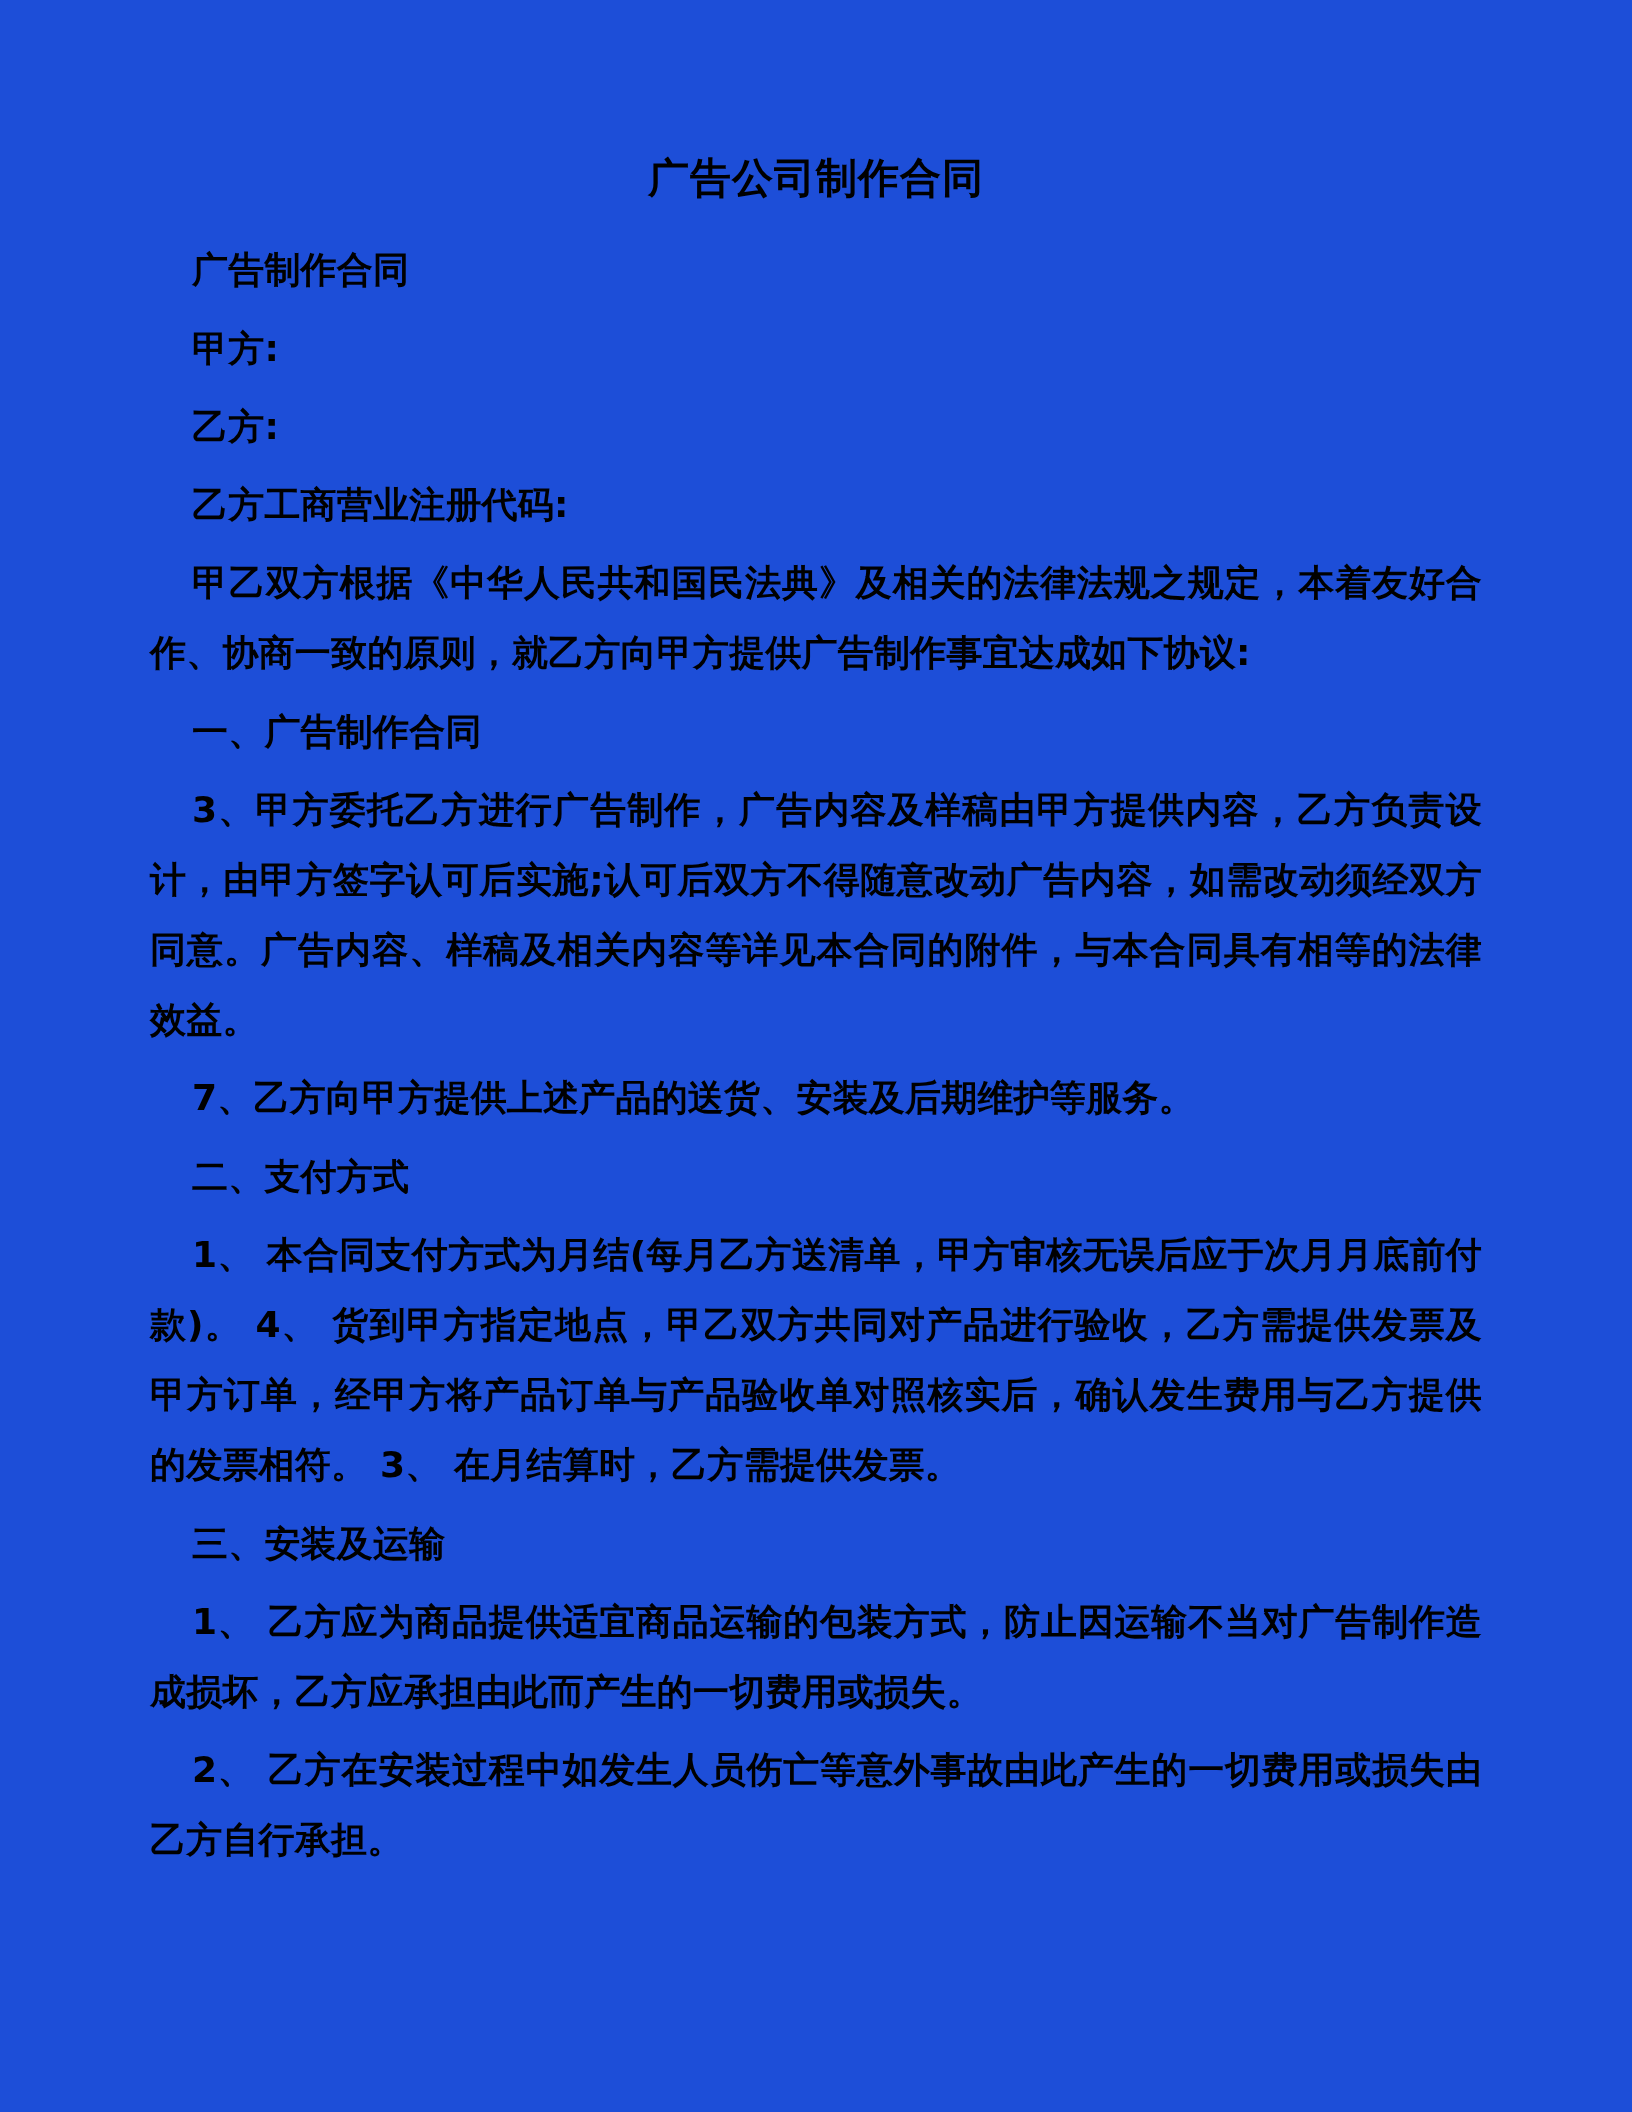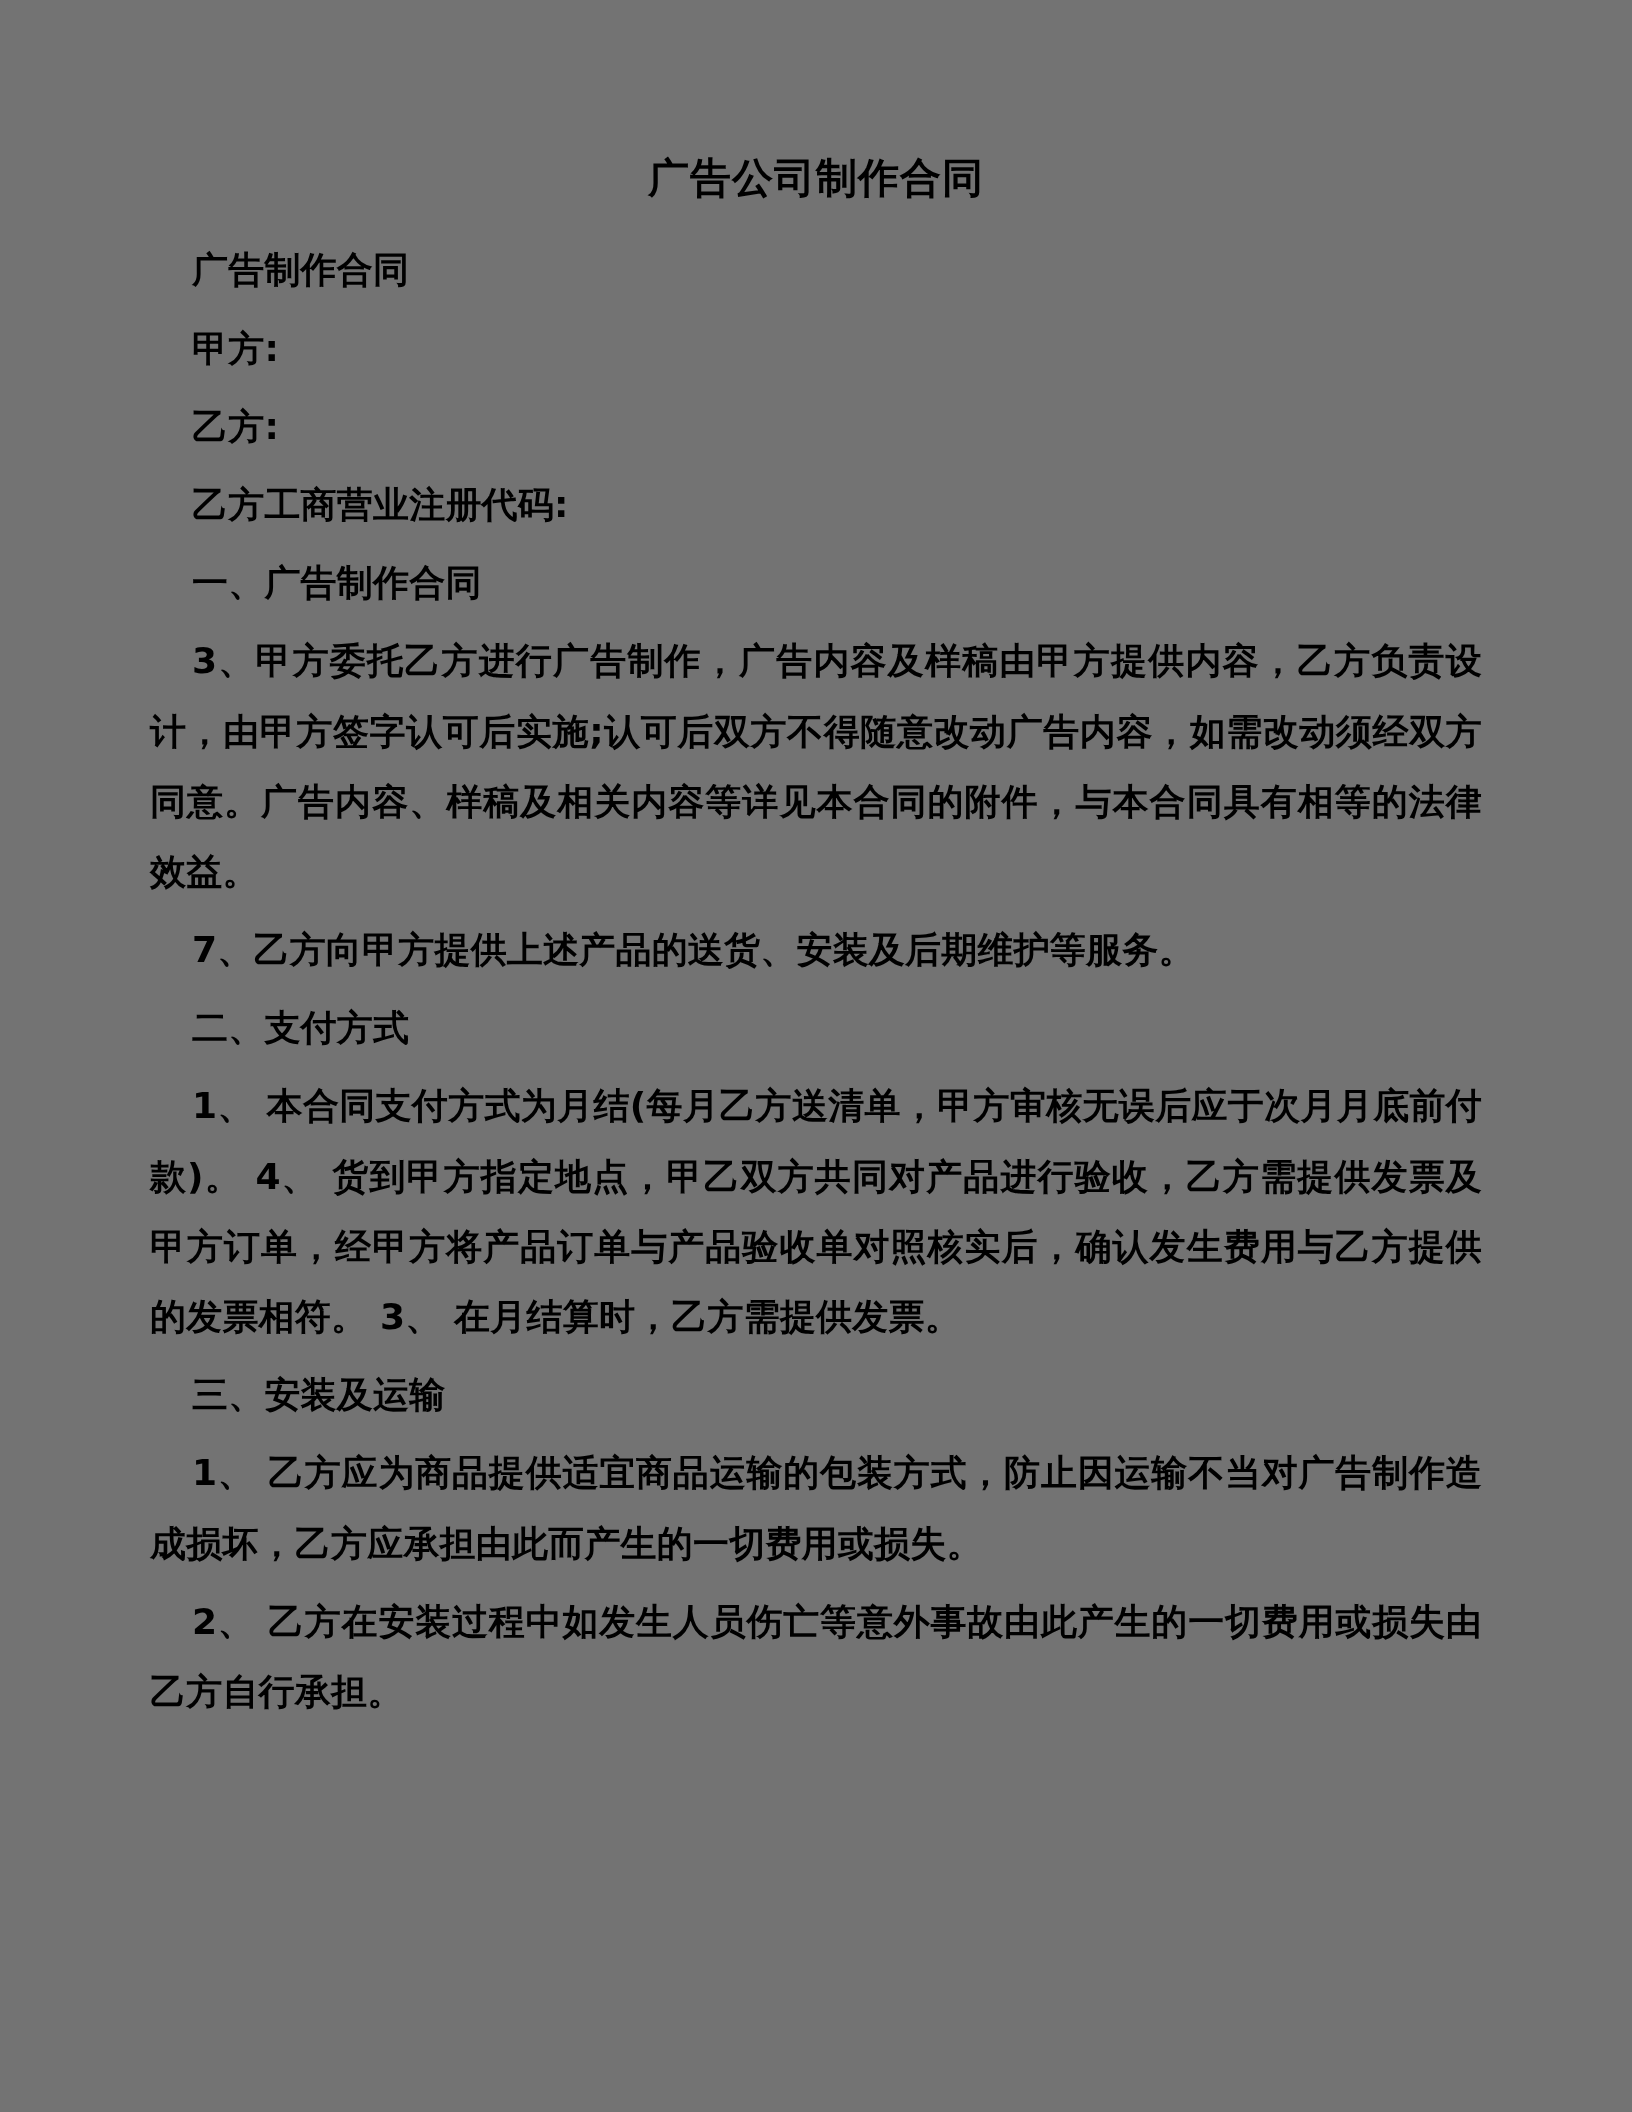--- a/index.html
+++ b/index.html
@@ -12,21 +12,21 @@
     min-height: 2112px;
     font-family: "DejaVu Sans", "Liberation Sans", sans-serif;
     color: #000000;
     -webkit-font-smoothing: antialiased;
   }
   .page {
     width: 1632px;
     min-height: 2112px;
     box-sizing: border-box;
     padding: 150px 150px 120px 150px;
-    background: #737373;
+    background: #1d4ed8;
   }
   .doc-title {
     text-align: center;
     font-size: 41px;
     font-weight: bold;
     line-height: 1.4;
     margin: 0 0 28px 0;
     letter-spacing: 1px;
   }
   .para {
@@ -45,20 +45,21 @@
 </head>
 <body>
 
 <div class="page">
   <h1 class="doc-title">广告公司制作合同</h1>
 
   <p class="para indent-1">广告制作合同</p>
   <p class="para indent-1">甲方:</p>
   <p class="para indent-1">乙方:</p>
   <p class="para indent-1">乙方工商营业注册代码:</p>
+  <p class="para indent-1">甲乙双方根据《中华人民共和国民法典》及相关的法律法规之规定，本着友好合作、协商一致的原则，就乙方向甲方提供广告制作事宜达成如下协议:</p>
   <p class="para indent-1">一、广告制作合同</p>
   <p class="para indent-1">3、甲方委托乙方进行广告制作，广告内容及样稿由甲方提供内容，乙方负责设计，由甲方签字认可后实施;认可后双方不得随意改动广告内容，如需改动须经双方同意。广告内容、样稿及相关内容等详见本合同的附件，与本合同具有相等的法律效益。</p>
   <p class="para indent-1">7、乙方向甲方提供上述产品的送货、安装及后期维护等服务。</p>
   <p class="para indent-1">二、支付方式</p>
   <p class="para indent-1">1、 本合同支付方式为月结(每月乙方送清单，甲方审核无误后应于次月月底前付款)。 4、 货到甲方指定地点，甲乙双方共同对产品进行验收，乙方需提供发票及甲方订单，经甲方将产品订单与产品验收单对照核实后，确认发生费用与乙方提供的发票相符。 3、 在月结算时，乙方需提供发票。</p>
   <p class="para indent-1">三、安装及运输</p>
   <p class="para indent-1">1、 乙方应为商品提供适宜商品运输的包装方式，防止因运输不当对广告制作造成损坏，乙方应承担由此而产生的一切费用或损失。</p>
   <p class="para indent-1">2、 乙方在安装过程中如发生人员伤亡等意外事故由此产生的一切费用或损失由乙方自行承担。</p>
 </div>
 

